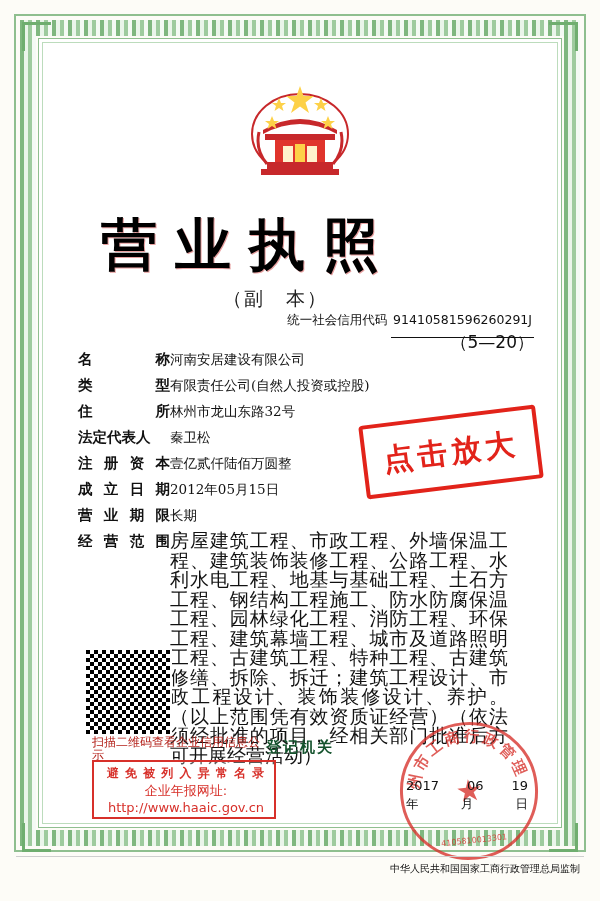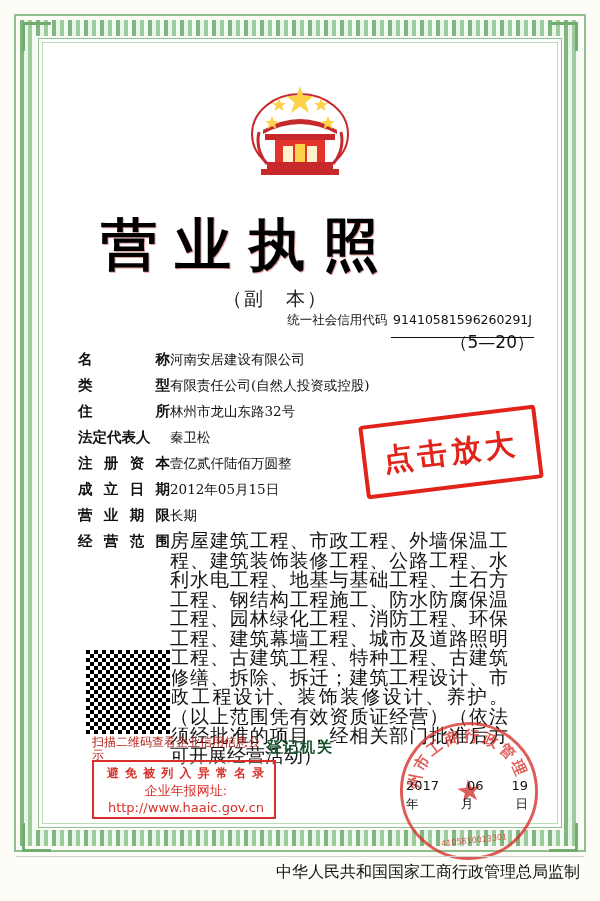--- a/index.html
+++ b/index.html
@@ -320,21 +320,21 @@
     top: 862px;
     font-family: "DejaVu Sans", sans-serif;
     font-size: 11px;
     color: #333;
   }
   .footer-right {
     position: absolute;
     right: 20px;
     top: 862px;
     font-family: Liberation Serif, serif;
-    font-size: 16px;
+    font-size: 10px;
     color: #111;
   }
   .footer-rule {
     position: absolute;
     left: 16px;
     top: 856px;
     width: 568px;
     height: 1px;
     background: #cfcfcf;
   }

